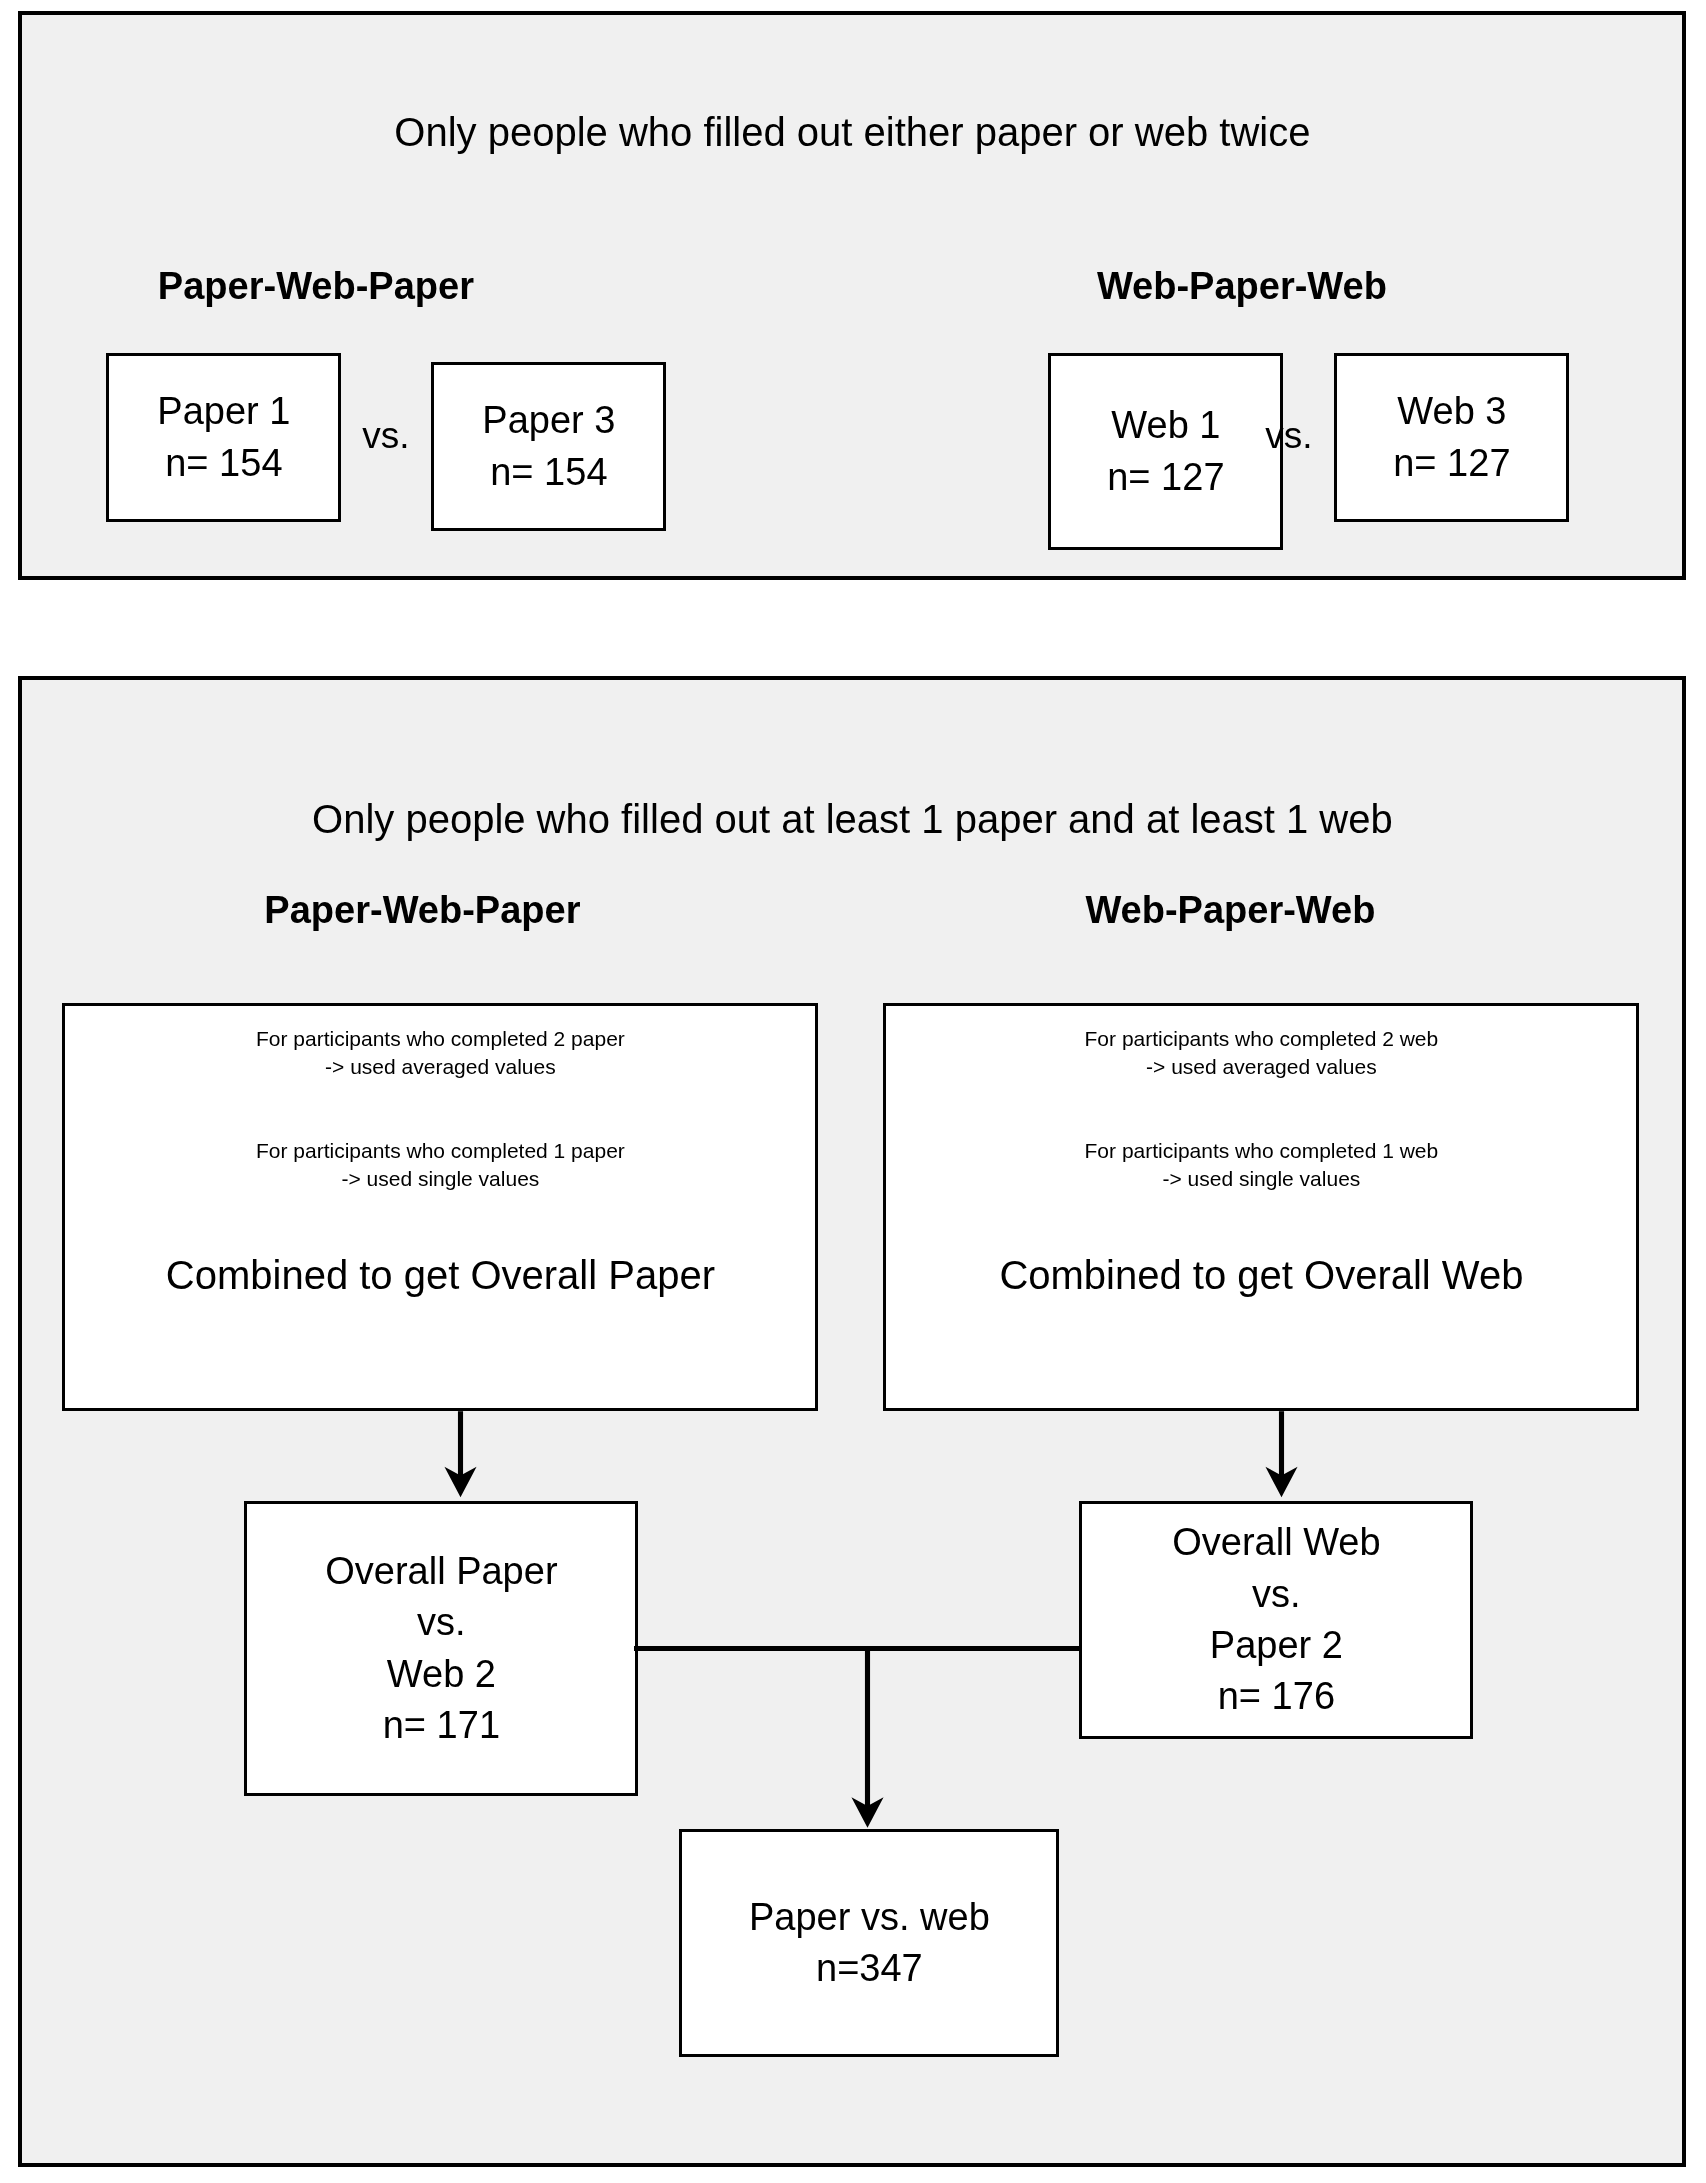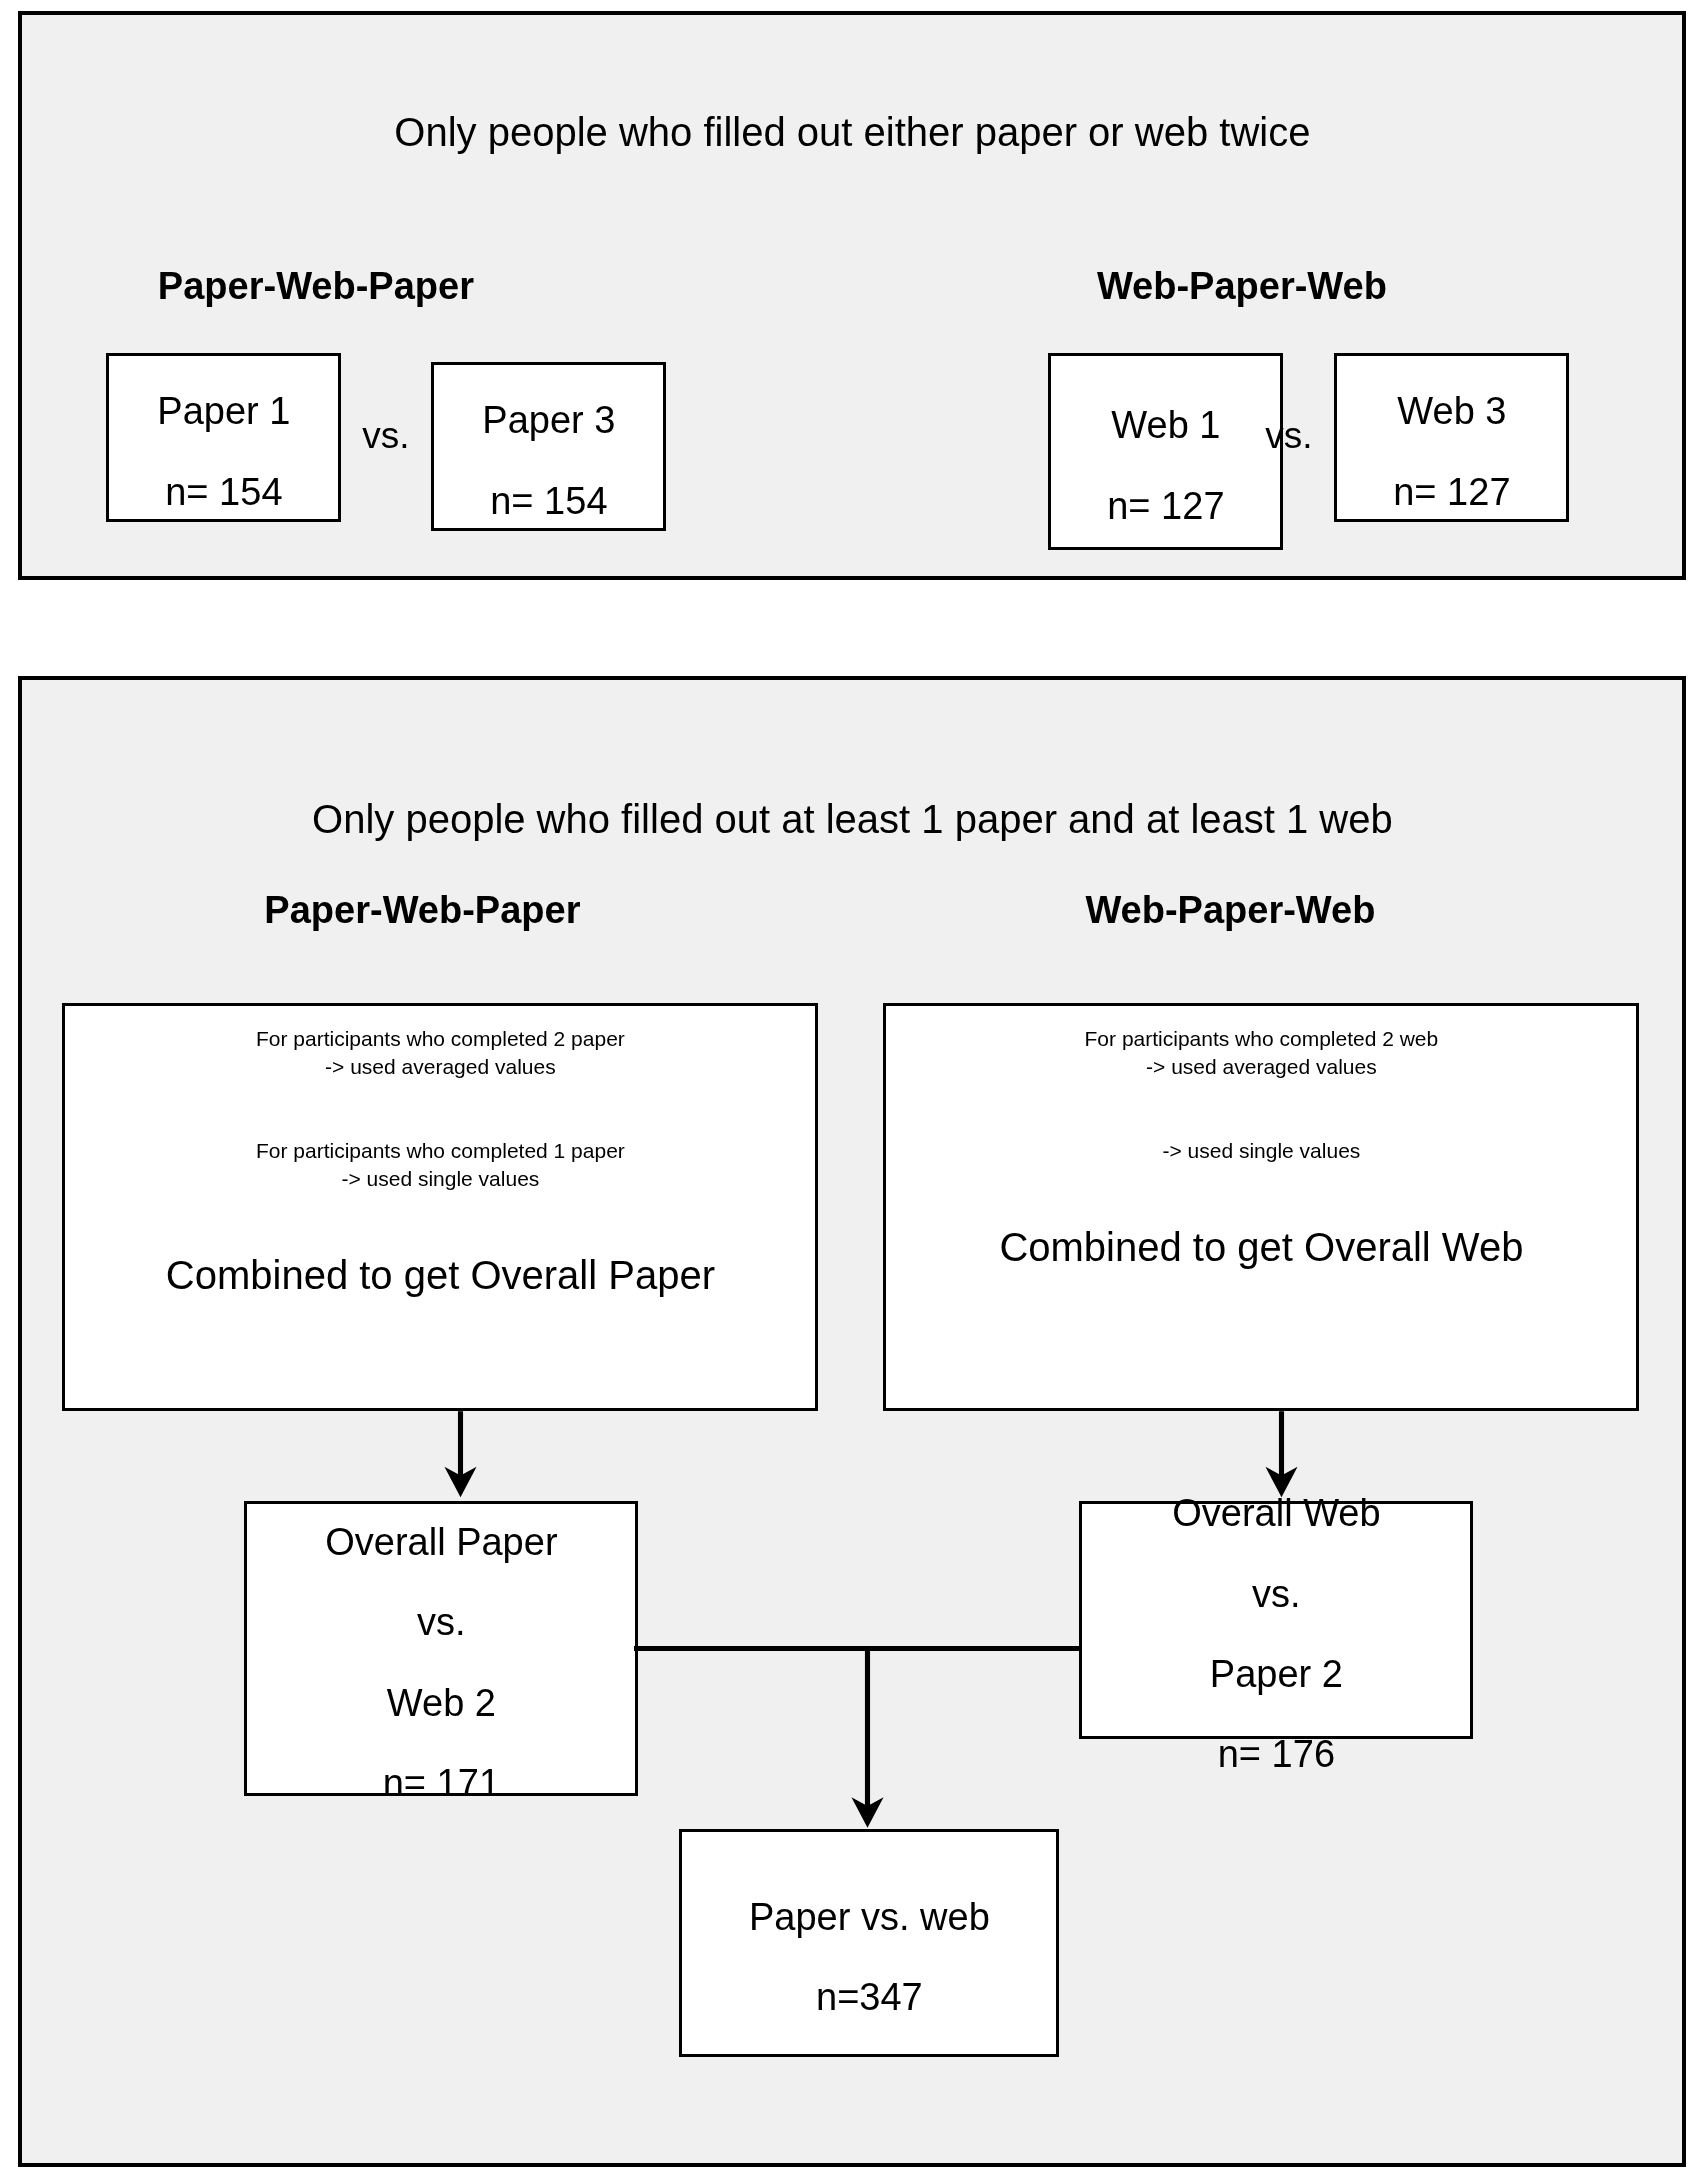--- a/index.html
+++ b/index.html
@@ -51,21 +51,21 @@
     border:3.7px solid #000;
     box-sizing:border-box;
     display:flex;
     flex-direction:column;
     align-items:center;
     justify-content:center;
     font-size:38px;
     line-height:1.35;
     text-align:center;
   }
-  .box .ln{display:block;white-space:nowrap;margin-top:29px;}
+  .box .ln{display:block;white-space:nowrap;}
 
   .vs{
     position:absolute;
     font-size:37px;
     text-align:center;
     white-space:nowrap;
   }
 
   
   .desc-box{
@@ -142,20 +142,21 @@
       <div class="desc-small">For participants who completed 1 paper</div>
       <div class="desc-small">-&gt; used single values</div>
       <div class="desc-gap"></div>
       <div class="desc-big">Combined to get Overall Paper</div>
     </div>
 
     <div class="desc-box" style="left:861px;top:323px;width:756px;height:408px;">
       <div class="desc-small">For participants who completed 2 web</div>
       <div class="desc-small">-&gt; used averaged values</div>
       <div class="desc-gap"></div>
+      <div class="desc-small">For participants who completed 1 web</div>
       <div class="desc-small">-&gt; used single values</div>
       <div class="desc-gap"></div>
       <div class="desc-big">Combined to get Overall Web</div>
     </div>
 
     <div class="arrow-v" style="left:402px;top:731px;">
       <svg width="73" height="88" viewBox="0 0 100 120" aria-hidden="true">
         <line x1="50" y1="0" x2="50" y2="100" stroke="#000" stroke-width="7"></line>
         <polygon points="50,118 28,76 50,88 72,76" fill="#000"></polygon>
       </svg>

